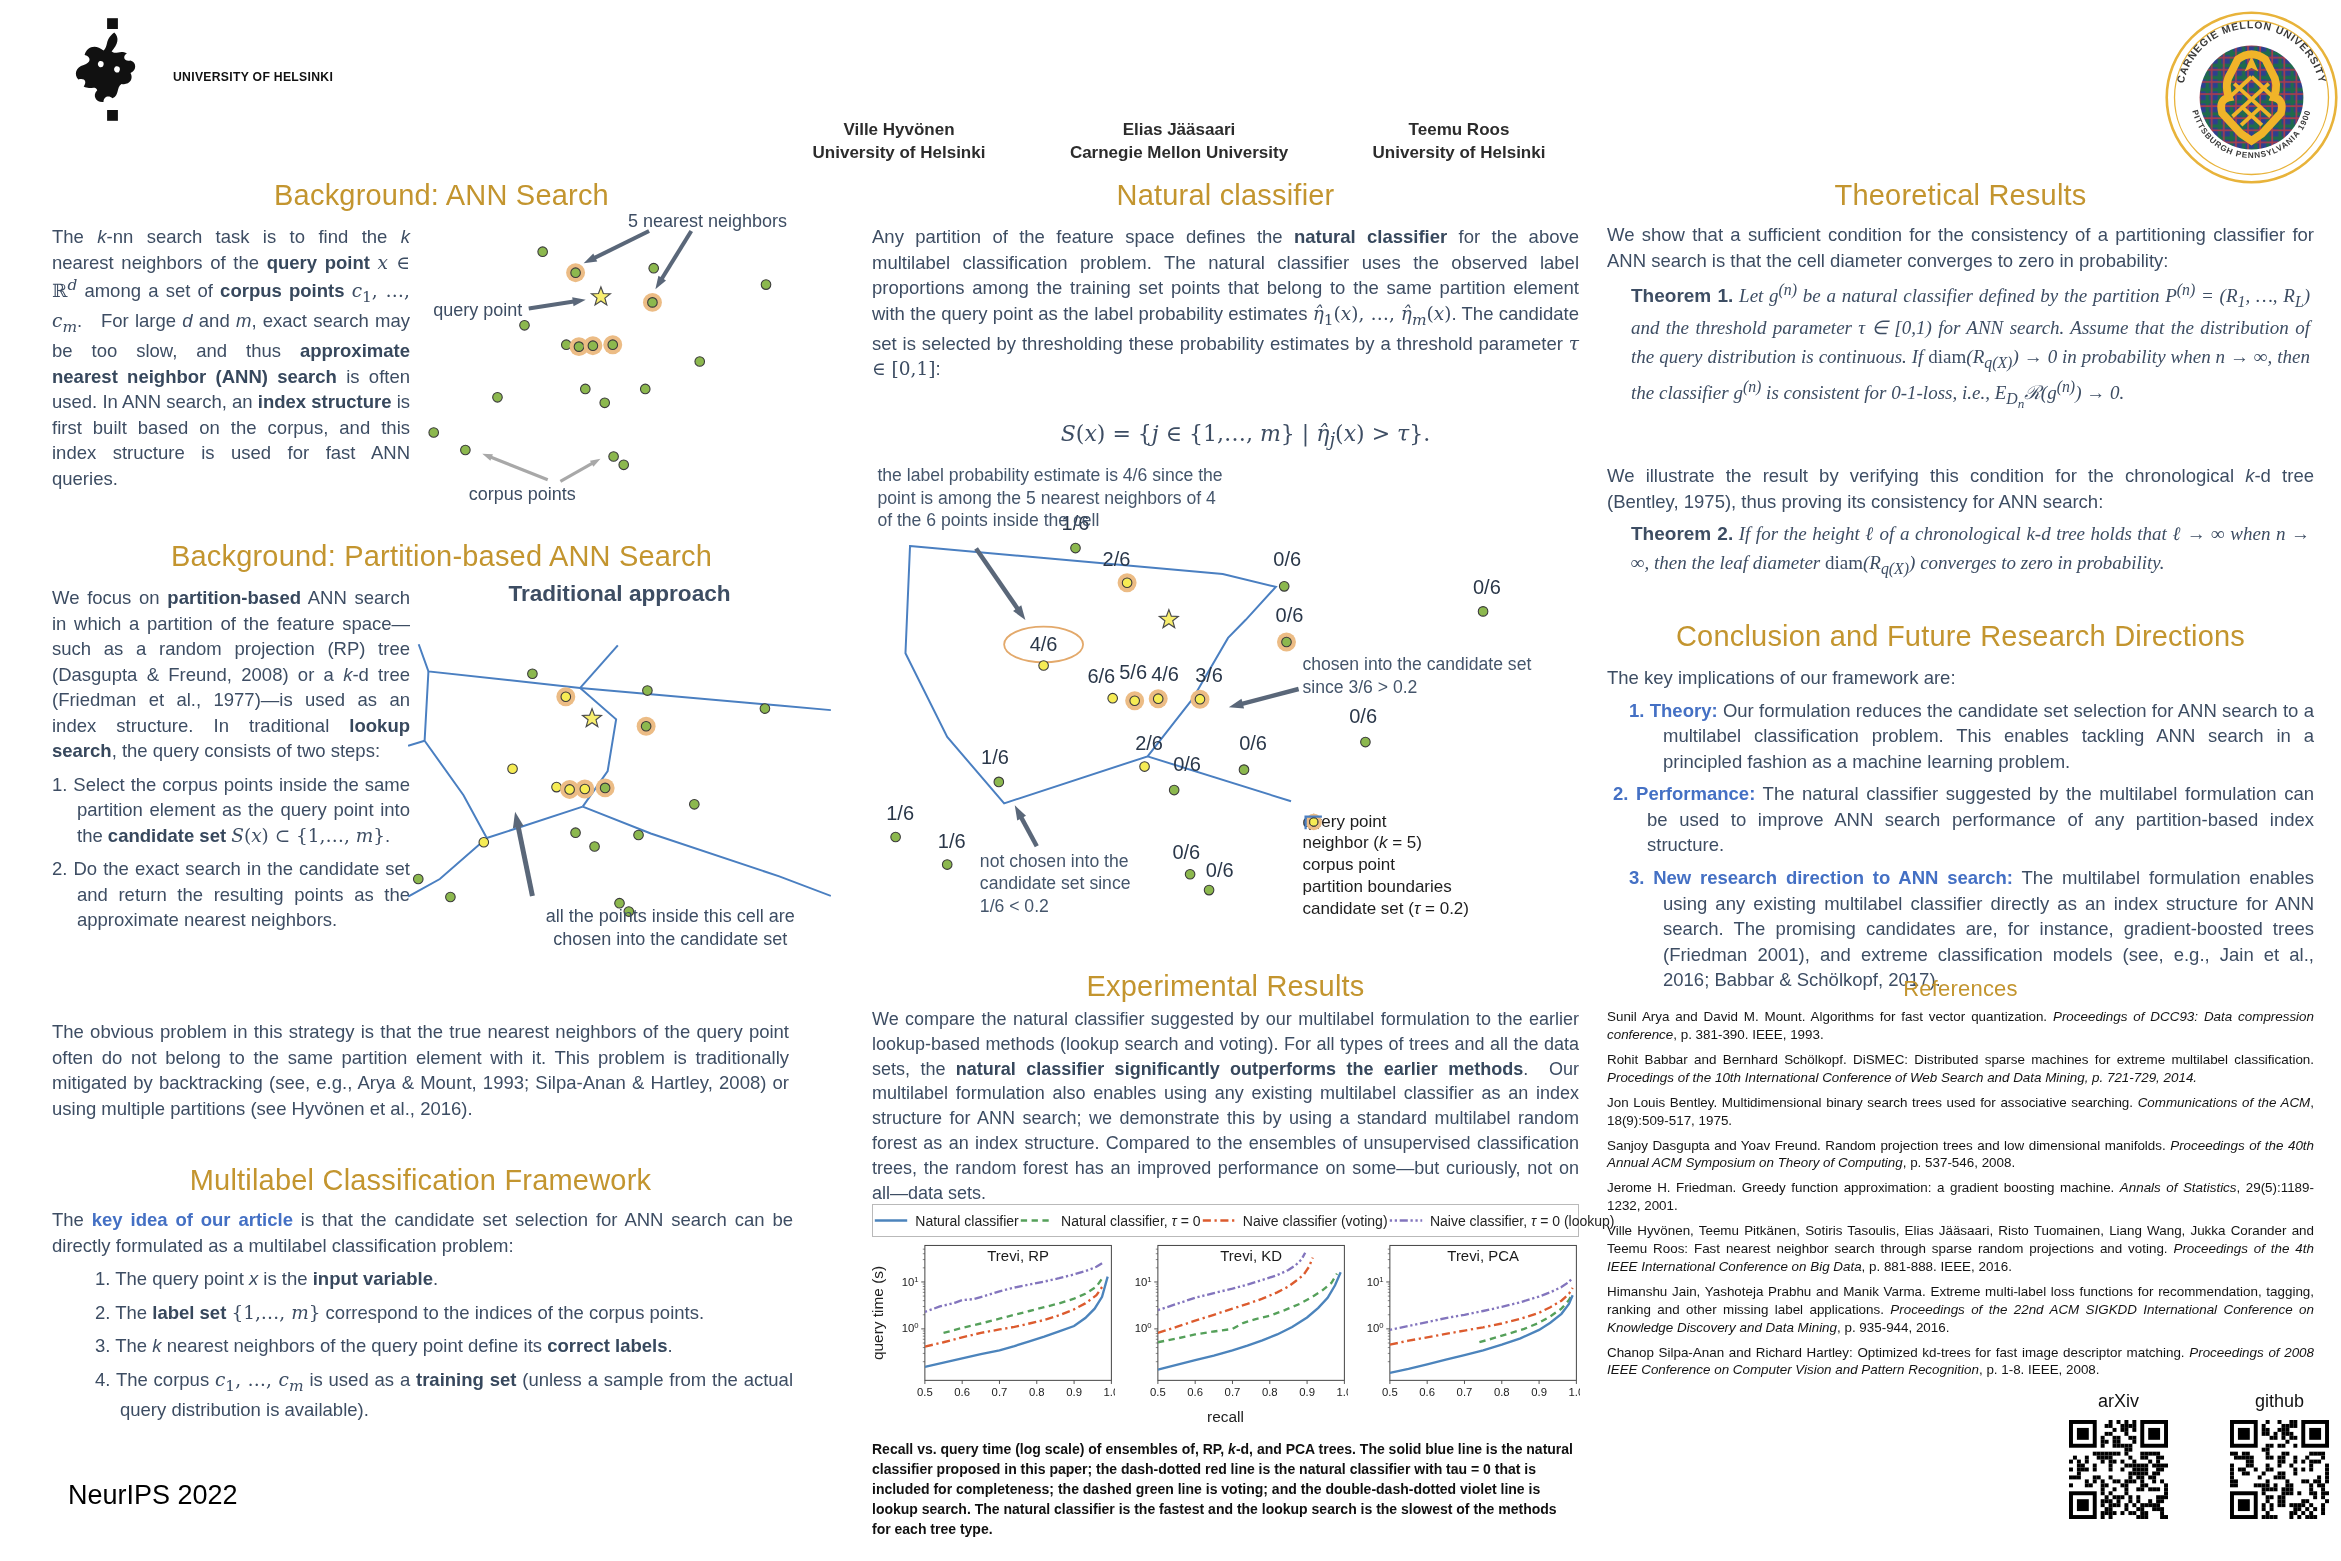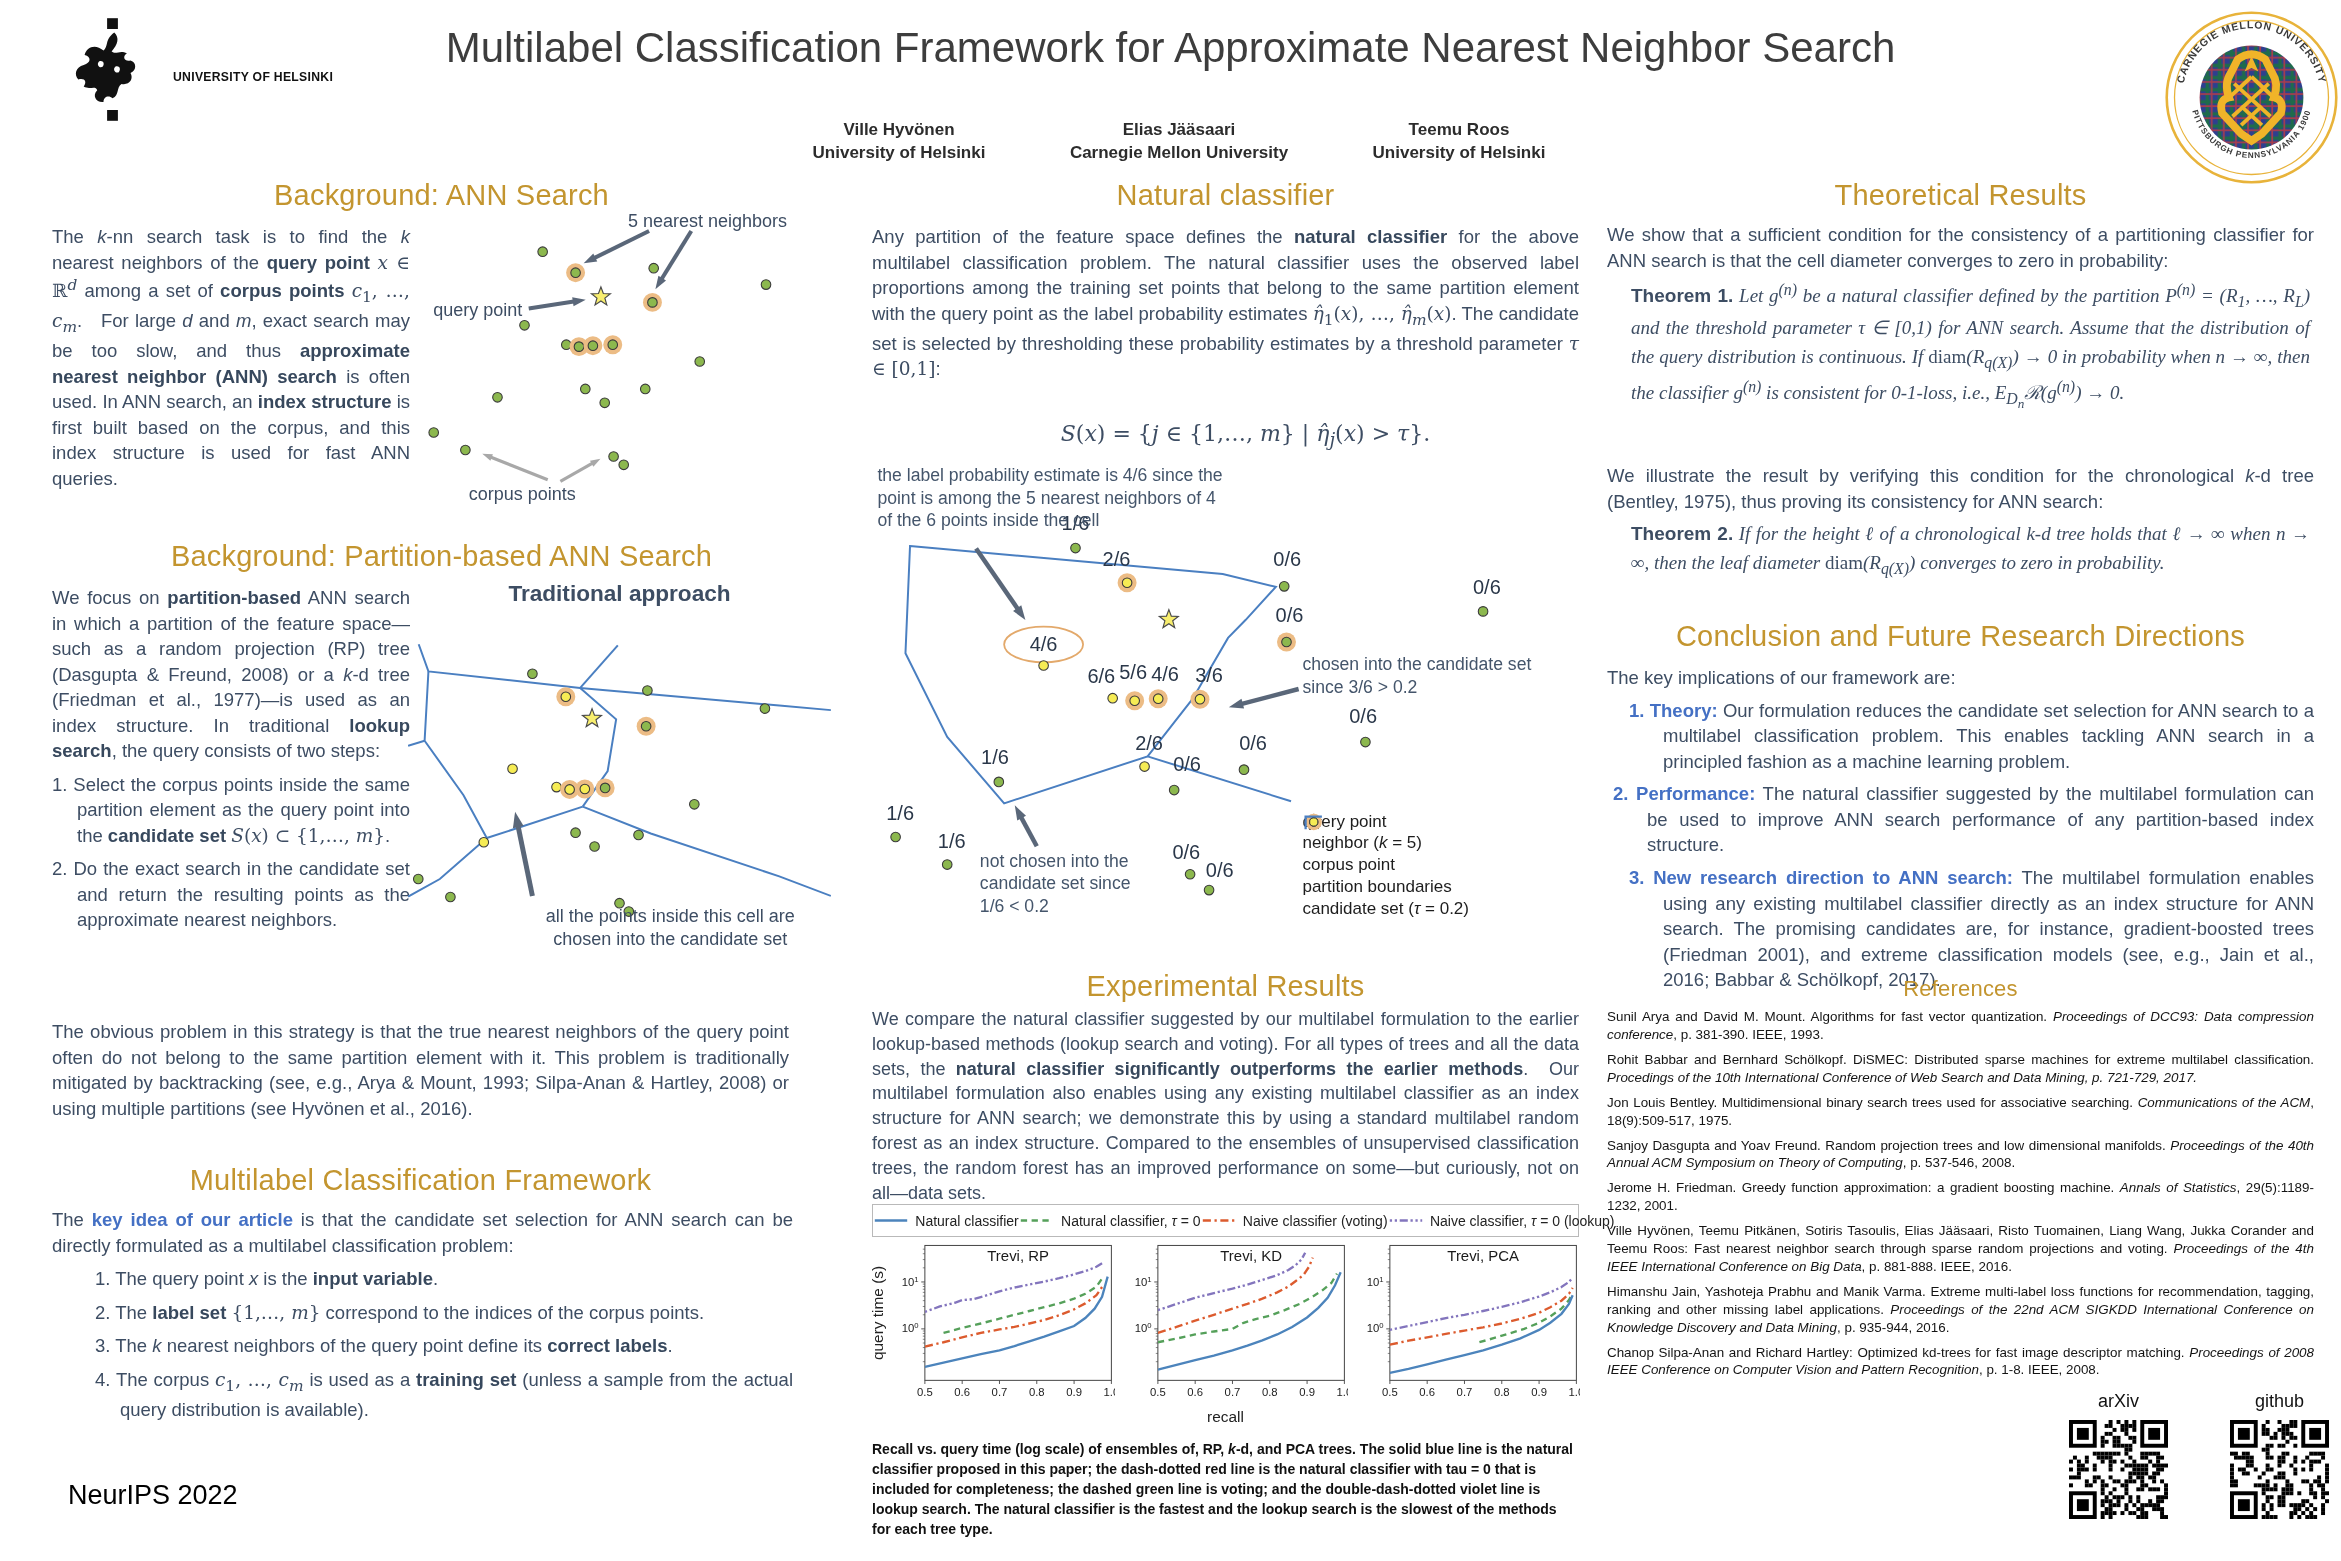--- a/index.html
+++ b/index.html
@@ -46,21 +46,20 @@
 
 <div id="poster">
 
   <svg style="position:absolute;left:63px;top:16.3px" width="99" height="107" viewBox="0 0 110 118">
     <rect x="49" y="2" width="12" height="12" fill="#111"></rect>
     <rect x="49" y="104" width="12" height="12" fill="#111"></rect>
     <path fill="#111" d="M57 18 C46 26 51 33 45 38 C36 30 26 34 24 43 C32 45 31 52 23 54 C14 56 12 65 17 70 C24 68 27 72 23 78 C30 82 36 76 38 82 C32 88 37 96 45 95 C45 89 51 87 55 91 C63 87 59 79 65 75 C73 77 79 70 75 63 C82 60 82 51 75 49 C69 51 65 45 71 41 C63 37 59 43 54 39 C61 31 63 24 57 18 Z M40 50 C44 48 47 52 44 56 C40 58 37 53 40 50 Z M58 56 C62 54 65 58 62 62 C58 64 55 59 58 56 Z"></path>
   </svg>
   <div class="uh-text" style="left:173px;top:70px">UNIVERSITY OF HELSINKI</div>
 
-  <div class="h-title" style="left:267px;top:23.5px;width:1807px">Multilabel Classification Framework for Approximate Nearest Neighbor Search</div>
 
   <div class="author" style="left:786px;top:119px;width:226px">
     <div>Ville Hyvönen</div>
     <div>University of Helsinki</div>
   </div>
   <div class="author" style="left:1057px;top:119px;width:244px">
     <div>Elias Jääsaari</div>
     <div>Carnegie Mellon University</div>
   </div>
   <div class="author" style="left:1346px;top:119px;width:226px">
@@ -497,21 +496,21 @@
   <div class="body-text" style="left:1607px;top:665px;width:707px">
     <span>The key implications of our framework are:</span>
     <div class="conc-item" style="margin-left:22px"><span class="conc-lead">1. Theory:</span> <span>Our formulation reduces the candidate set selection for ANN search to a multilabel classification problem. This enables tackling ANN search in a principled fashion as a machine learning problem.</span></div>
     <div class="conc-item" style="margin-left:6px"><span class="conc-lead">2. Performance:</span> <span>The natural classifier suggested by the multilabel formulation can be used to improve ANN search performance of any partition-based index structure.</span></div>
     <div class="conc-item" style="margin-left:22px"><span class="conc-lead">3. New research direction to ANN search:</span> <span>The multilabel formulation enables using any existing multilabel classifier directly as an index structure for ANN search. The promising candidates are, for instance, gradient-boosted trees (Friedman 2001), and extreme classification models (see, e.g., Jain et al., 2016; Babbar &amp; Schölkopf, 2017).</span></div>
   </div>
 
   <div class="gold-h" style="left:1607px;top:976px;width:707px;font-size:22px">References</div>
   <div class="refs" style="left:1607px;top:1008px;width:707px">
     <div class="ref-item">Sunil Arya and David M. Mount. Algorithms for fast vector quantization. <i>Proceedings of DCC93: Data compression conference</i>, p. 381-390. IEEE, 1993.</div>
-    <div class="ref-item">Rohit Babbar and Bernhard Schölkopf. DiSMEC: Distributed sparse machines for extreme multilabel classification. <i>Procedings of the 10th International Conference of Web Search and Data Mining, p. 721-729, 2017.</i></div>
+    <div class="ref-item">Rohit Babbar and Bernhard Schölkopf. DiSMEC: Distributed sparse machines for extreme multilabel classification. <i>Procedings of the 10th International Conference of Web Search and Data Mining, p. 721-729, 2014.</i></div>
     <div class="ref-item">Jon Louis Bentley. Multidimensional binary search trees used for associative searching. <i>Communications of the ACM</i>, 18(9):509-517, 1975.</div>
     <div class="ref-item">Sanjoy Dasgupta  and Yoav Freund. Random projection trees and low dimensional manifolds. <i>Proceedings of the 40th Annual ACM Symposium on Theory of Computing</i>, p. 537-546, 2008.</div>
     <div class="ref-item">Jerome H. Friedman. Greedy function approximation: a gradient boosting machine. <i>Annals of Statistics</i>, 29(5):1189-1232, 2001.</div>
     <div class="ref-item">Ville Hyvönen, Teemu Pitkänen, Sotiris Tasoulis, Elias Jääsaari, Risto Tuomainen, Liang Wang, Jukka Corander and Teemu Roos: Fast nearest neighbor search through sparse random projections and voting. <i>Proceedings of the 4th IEEE International Conference on Big Data</i>, p. 881-888. IEEE, 2016.</div>
     <div class="ref-item">Himanshu Jain, Yashoteja Prabhu and Manik Varma. Extreme multi-label loss functions for recommendation, tagging, ranking and other missing label applications. <i>Proceedings of the 22nd ACM SIGKDD International Conference on Knowledge Discovery and Data Mining</i>, p. 935-944, 2016.</div>
     <div class="ref-item">Chanop Silpa-Anan and Richard Hartley: Optimized kd-trees for fast image descriptor matching. <i>Proceedings of 2008 IEEE Conference on Computer Vision and Pattern Recognition</i>, p. 1-8. IEEE, 2008.</div>
   </div>
 
   <div class="qr-label" style="left:2069px;top:1391px">arXiv</div>
   <div class="qr-label" style="left:2230px;top:1391px">github</div>

